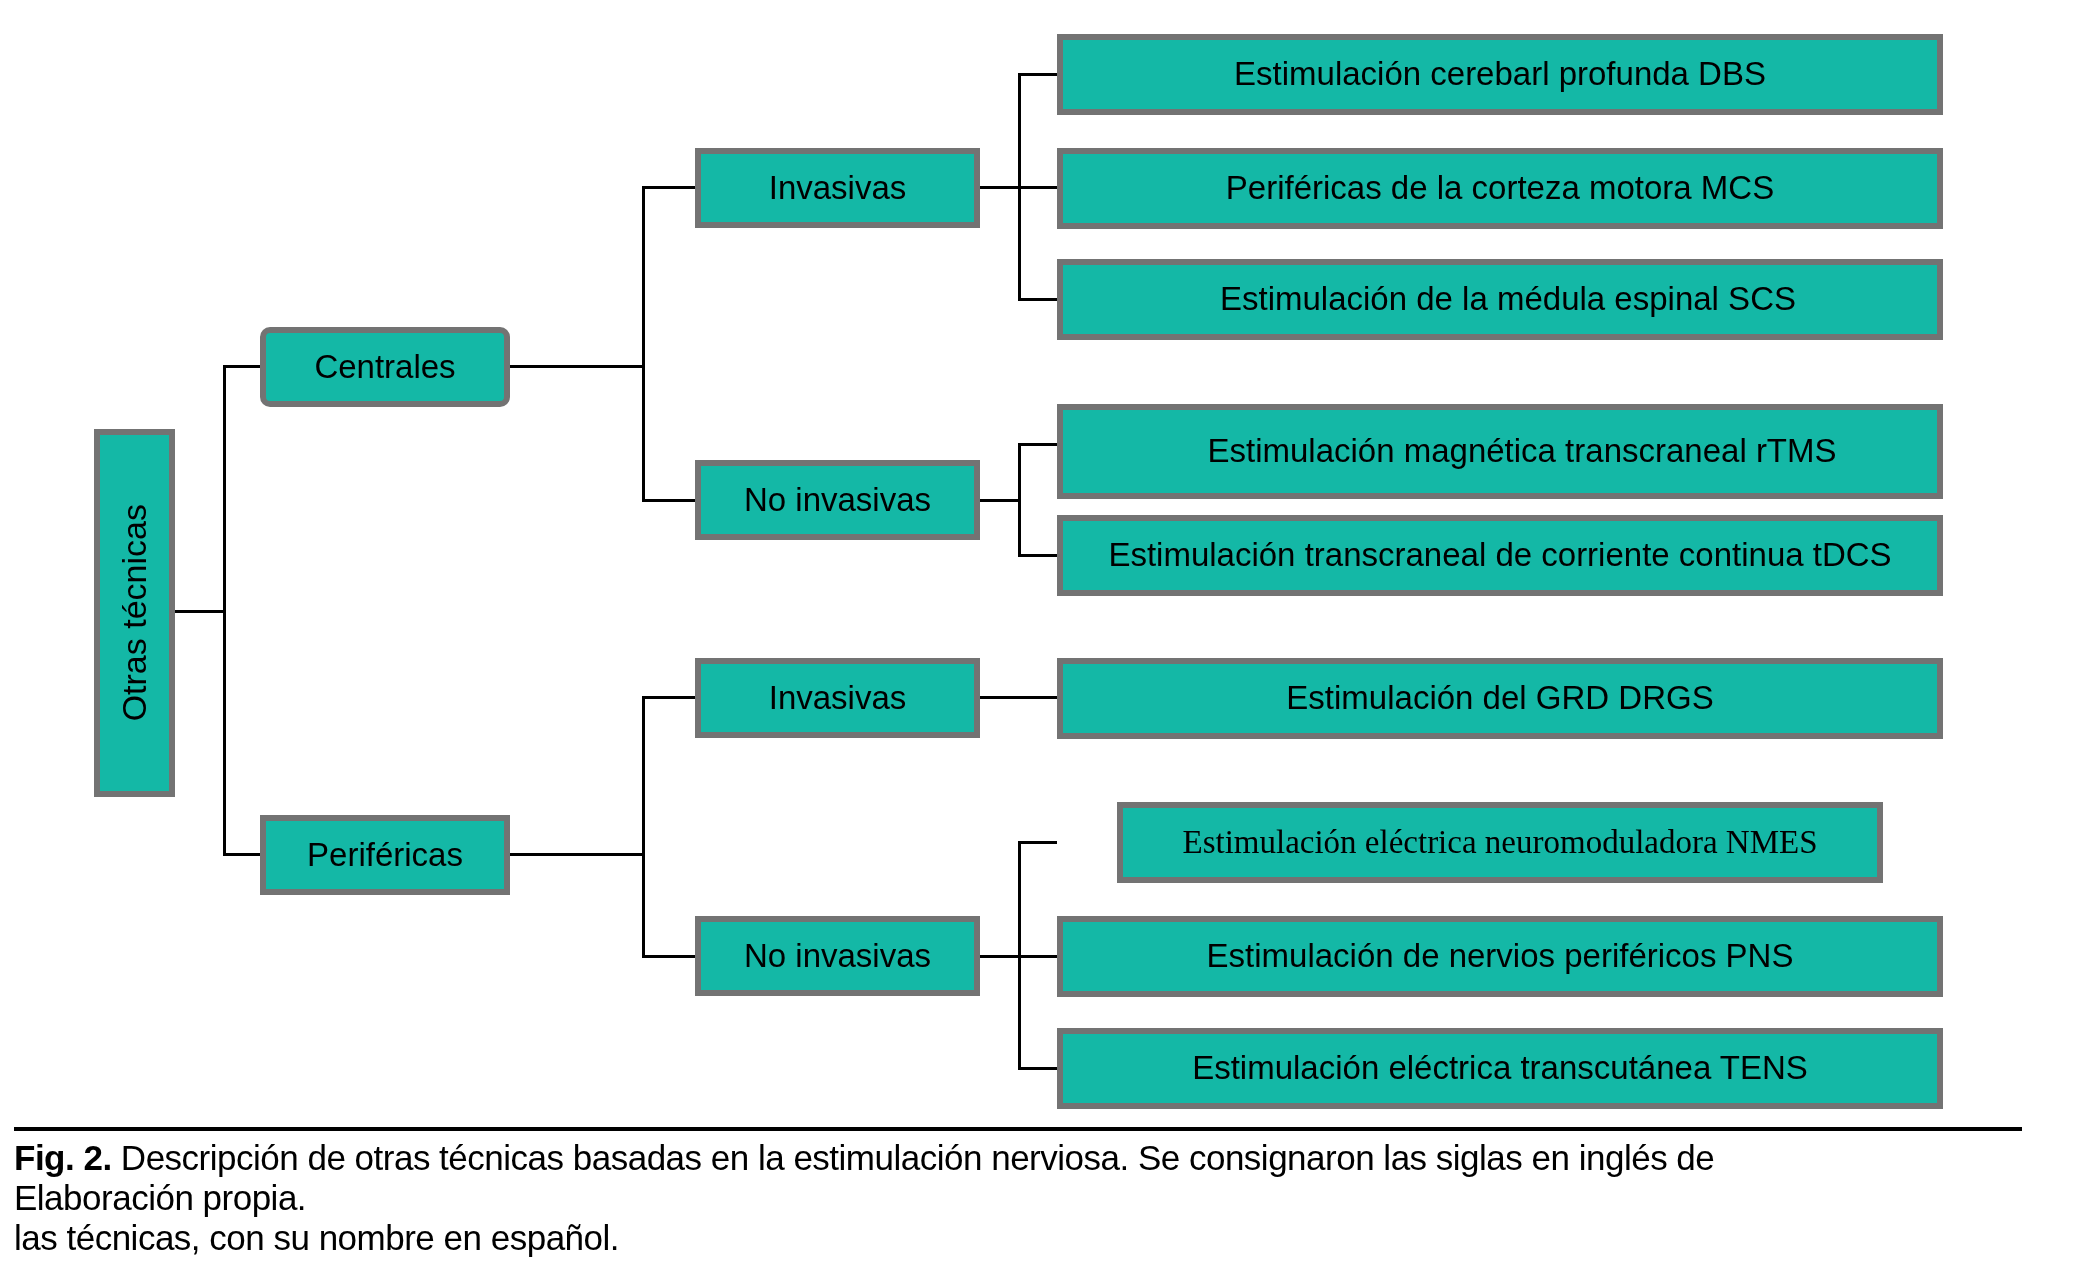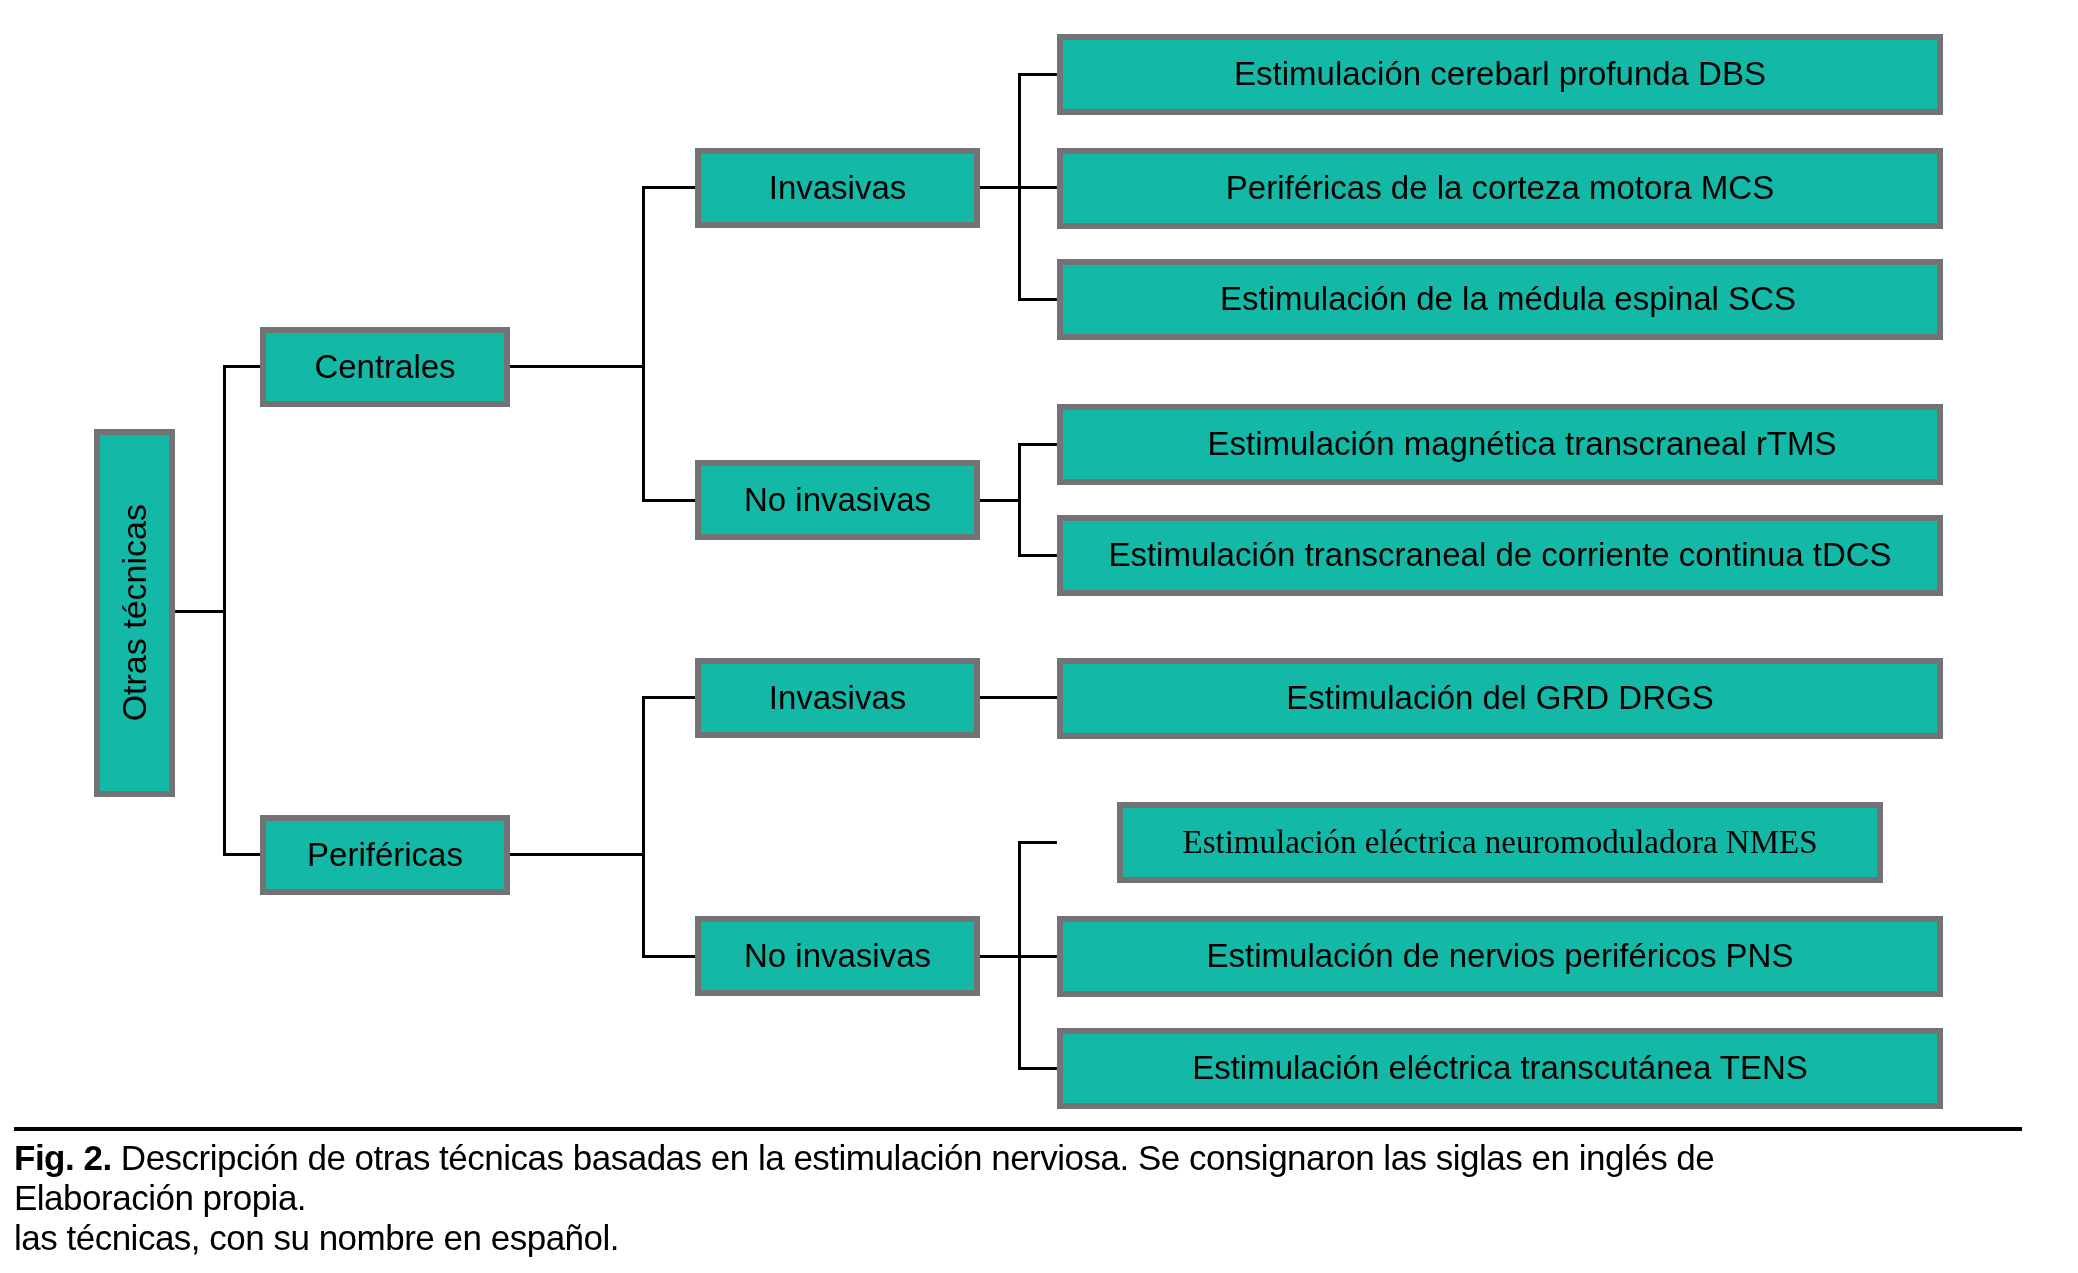--- a/index.html
+++ b/index.html
@@ -92,21 +92,21 @@
 
   <div class="line" style="left:980px; top:955px; width:77px; height:3px;"></div>
   <div class="line" style="left:1018px; top:841px; width:3px; height:229px;"></div>
   <div class="line" style="left:1018px; top:841px; width:39px; height:3px;"></div>
   <div class="line" style="left:1018px; top:1067px; width:39px; height:3px;"></div>
 
   <div class="node" style="left:94px; top:429px; width:81px; height:368px;">
     <span class="root-label">Otras técnicas</span>
   </div>
 
-  <div class="node" style="left:260px; top:327px; width:250px; height:80px;">
+  <div class="node" style="left:260px; top:327px; width:250px; height:80px;border-radius:10px;">
     <span>Centrales</span>
   </div>
 
   <div class="node" style="left:260px; top:815px; width:250px; height:80px;">
     <span>Periféricas</span>
   </div>
 
   <div class="node" style="left:695px; top:148px; width:285px; height:80px;">
     <span>Invasivas</span>
   </div>
@@ -128,21 +128,21 @@
   </div>
 
   <div class="node" style="left:1057px; top:148px; width:886px; height:81px;">
     <span>Periféricas de la corteza motora MCS</span>
   </div>
 
   <div class="node" style="left:1057px; top:259px; width:886px; height:81px;padding-left:16px;">
     <span>Estimulación de la médula espinal SCS</span>
   </div>
 
-  <div class="node" style="left:1057px; top:404px; width:886px; height:81px;padding-left:44px;">
+  <div class="node" style="left:1057px; top:404px; width:886px; height:95px;padding-left:44px;">
     <span>Estimulación magnética transcraneal rTMS</span>
   </div>
 
   <div class="node" style="left:1057px; top:515px; width:886px; height:81px;">
     <span>Estimulación transcraneal de corriente continua tDCS</span>
   </div>
 
   <div class="node" style="left:1057px; top:658px; width:886px; height:81px;">
     <span>Estimulación del GRD DRGS</span>
   </div>

